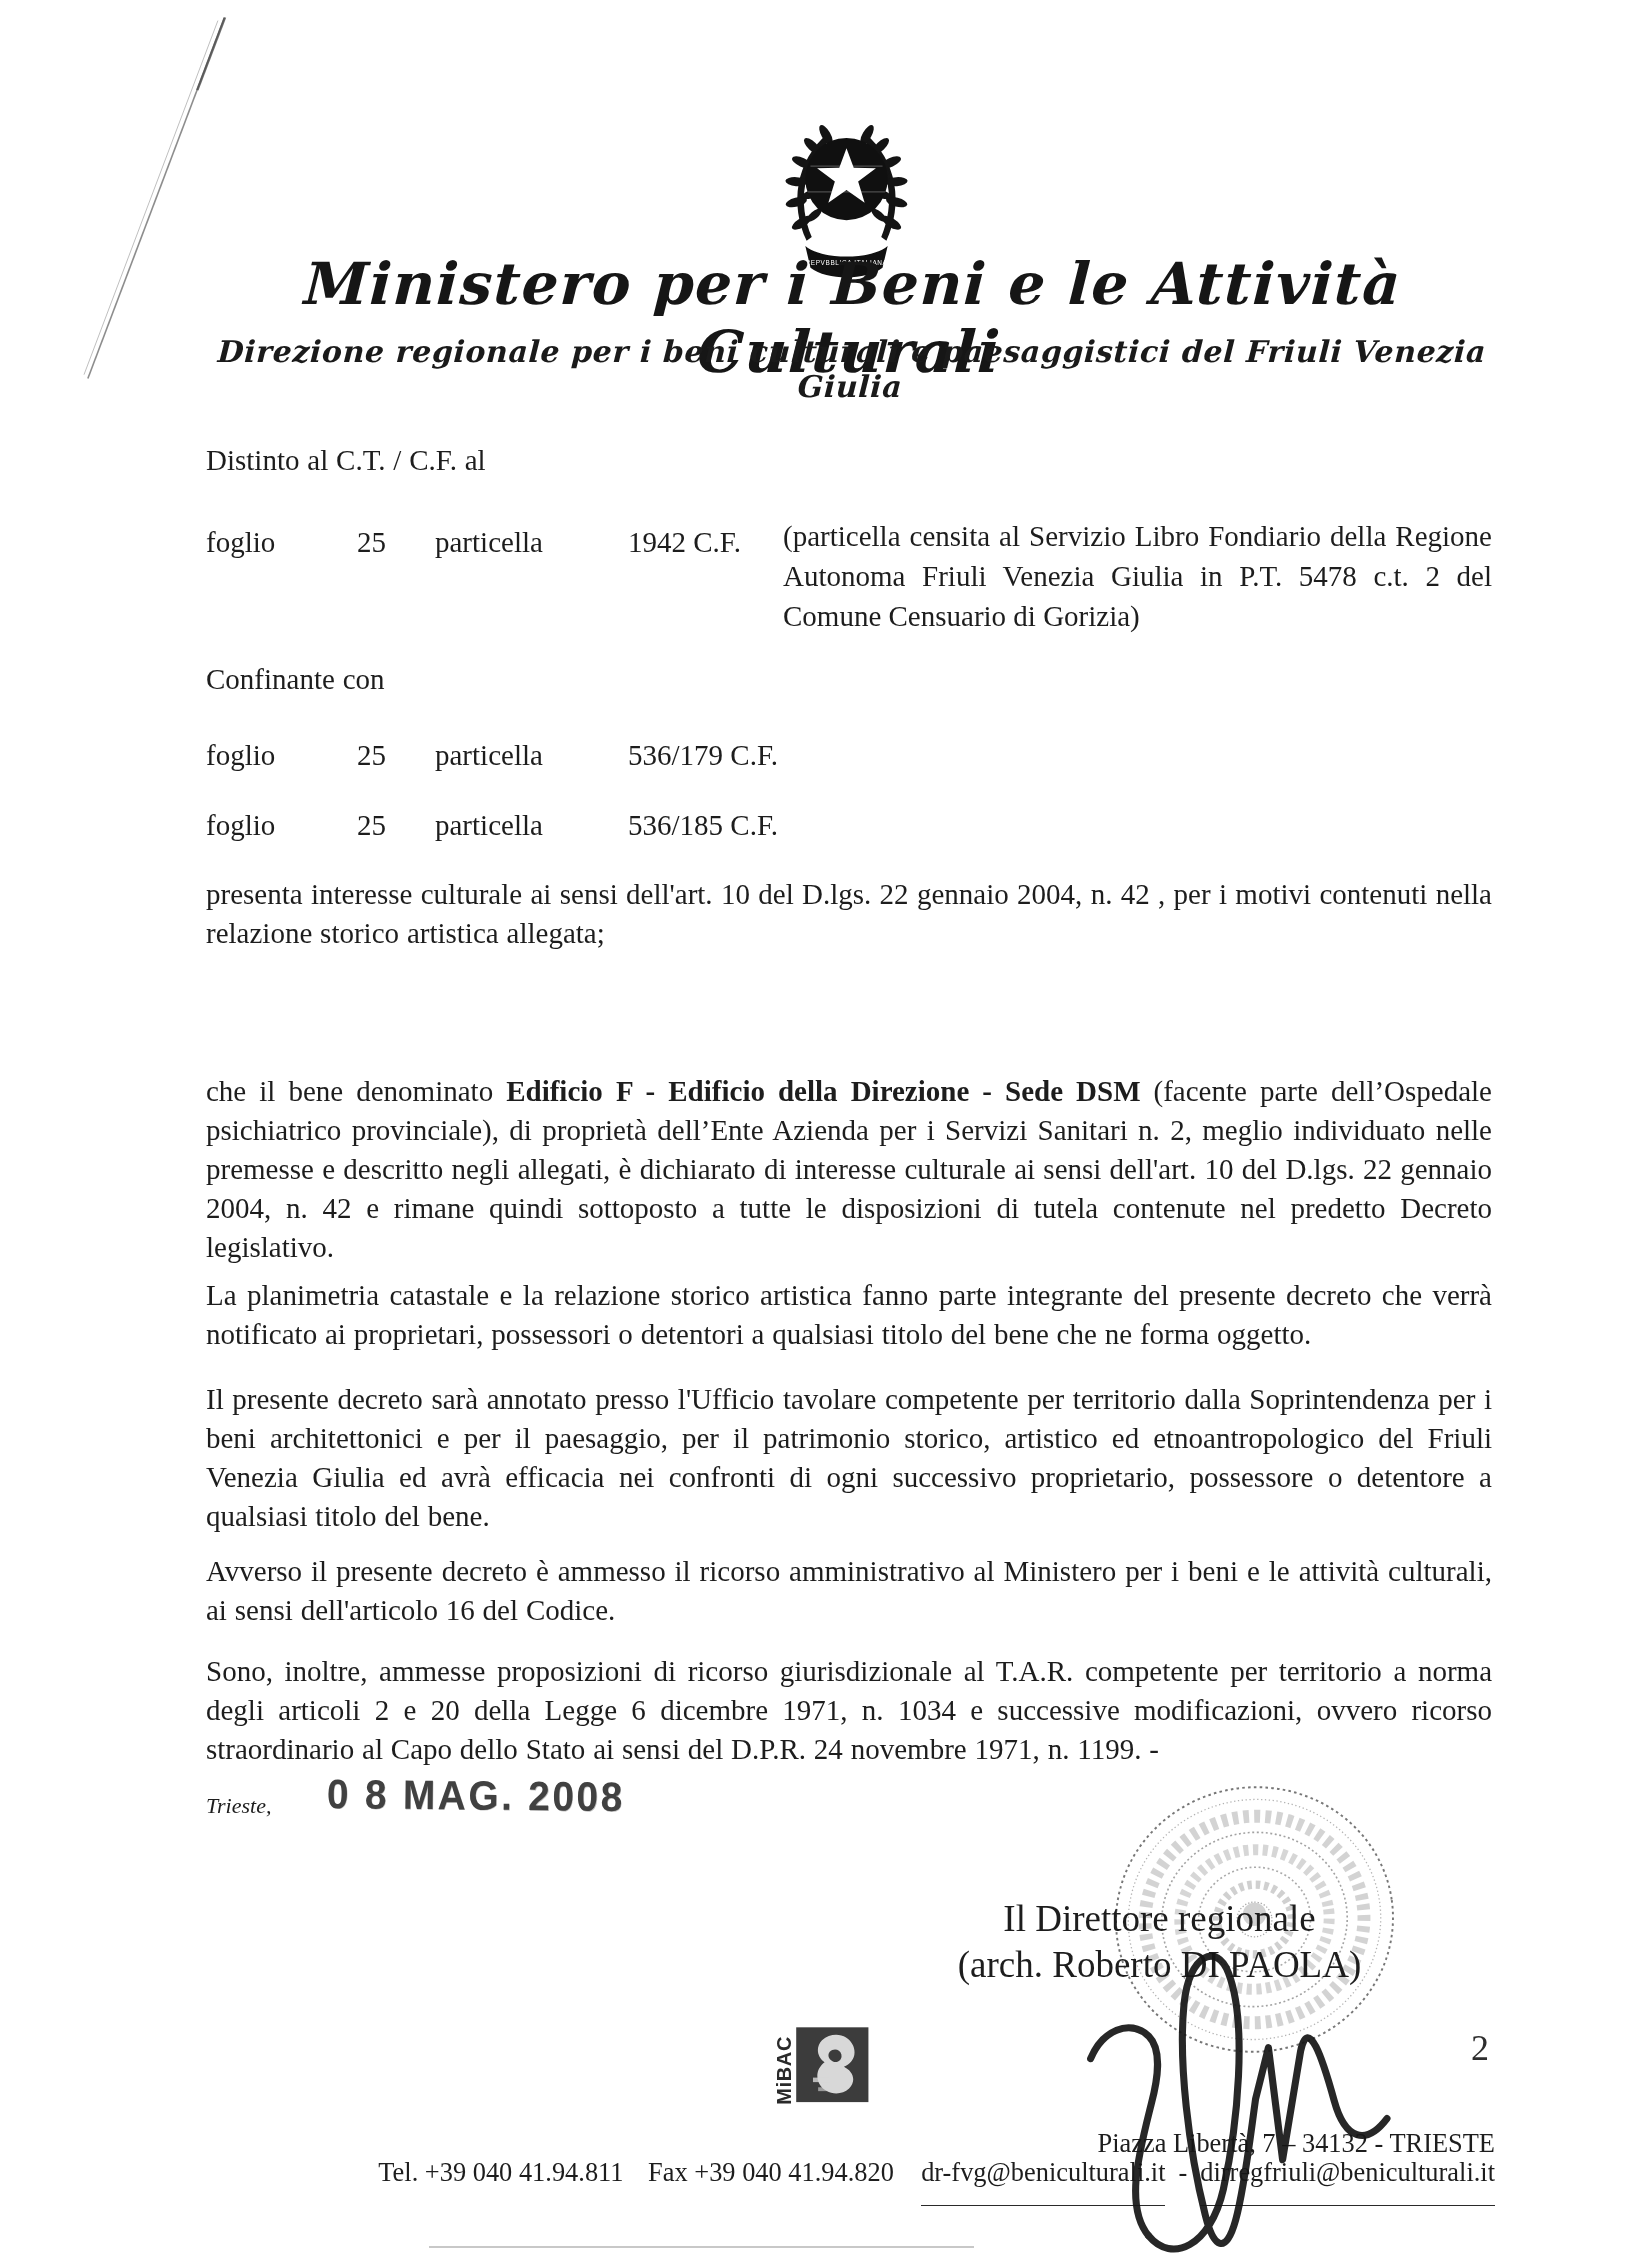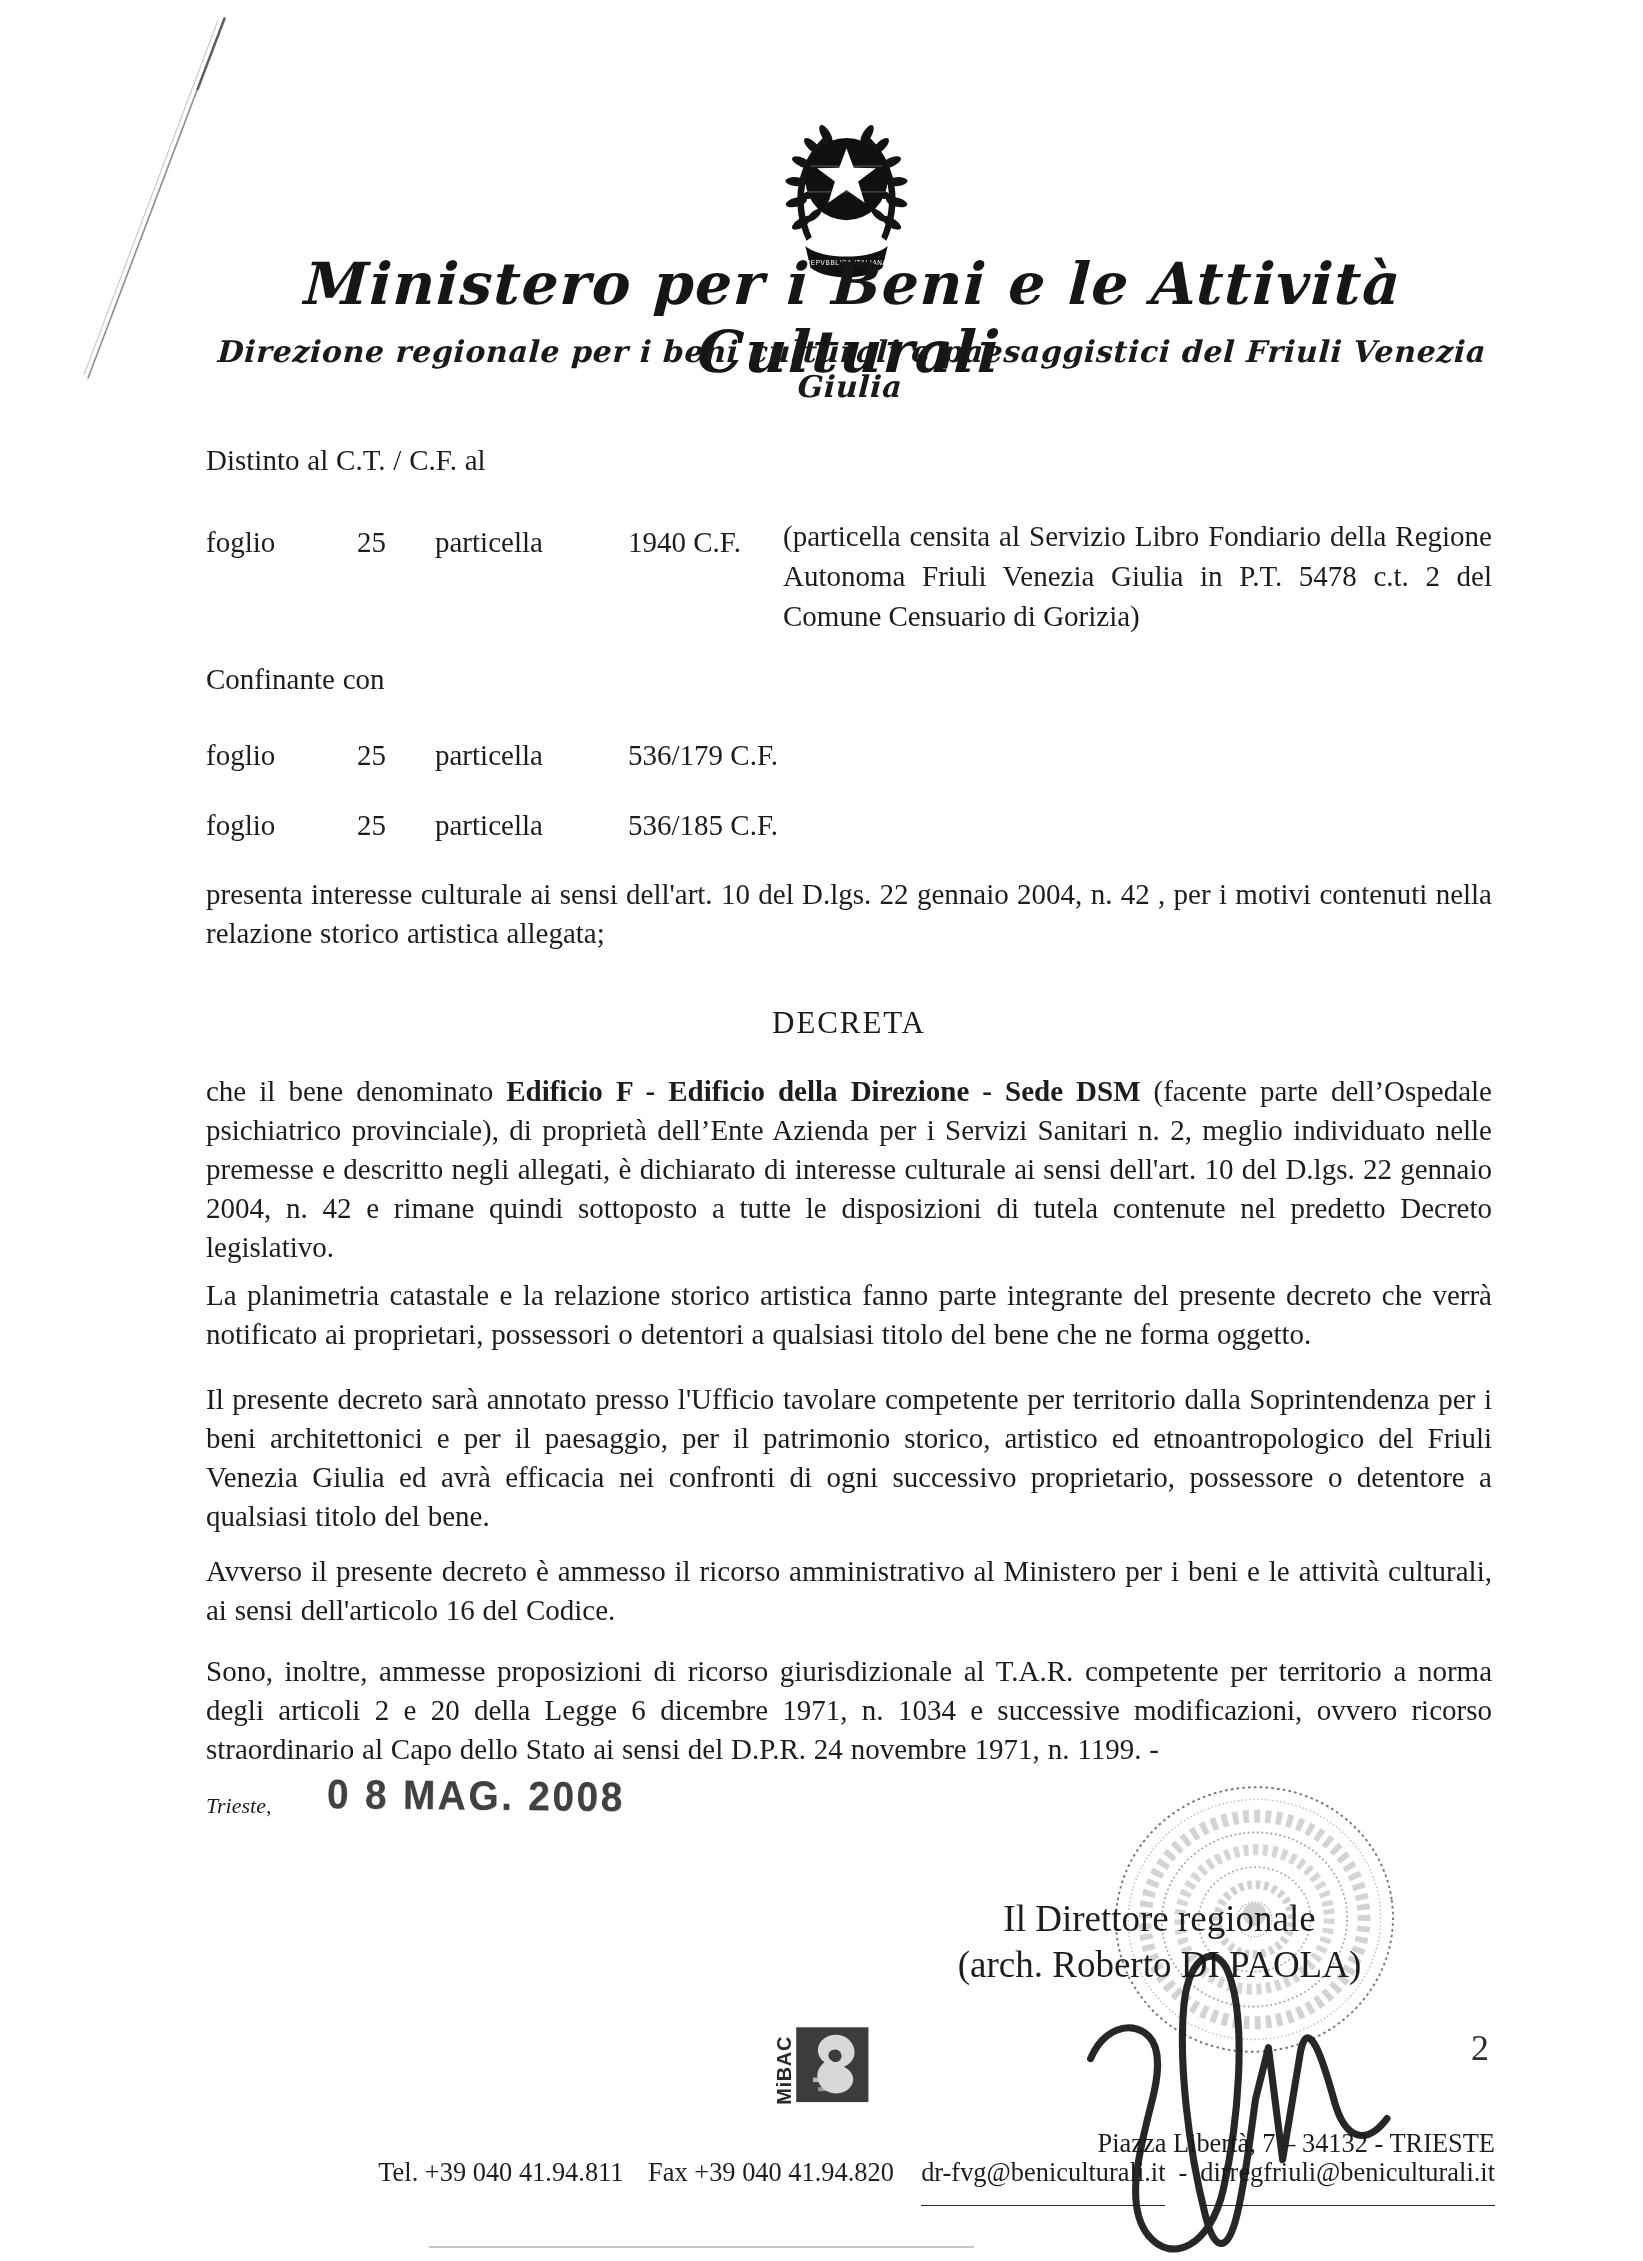--- a/index.html
+++ b/index.html
@@ -99,21 +99,21 @@
 
   <div class="ministry">Ministero per i Beni e le Attività Culturali</div>
   <div class="directorate">Direzione regionale per i beni culturali e paesaggistici del Friuli Venezia Giulia</div>
 
   <div class="blk" style="top:441px">Distinto al C.T. / C.F. al</div>
 
   <div class="row" style="top:516px">
     <span class="c c1">foglio</span>
     <span class="c c2">25</span>
     <span class="c c3">particella</span>
-    <span class="c c4">1940 C.F.</span>
+    <span class="c c4">1942 C.F.</span>
     <span class="c5">(particella censita al Servizio Libro Fondiario della Regione Autonoma Friuli Venezia Giulia in P.T. 5478 c.t. 2 del Comune Censuario di Gorizia)</span>
   </div>
 
   <div class="blk" style="top:660px">Confinante con</div>
 
   <div class="row" style="top:729px">
     <span class="c c1">foglio</span>
     <span class="c c2">25</span>
     <span class="c c3">particella</span>
     <span class="c c4">536/179 C.F.</span>
@@ -121,21 +121,20 @@
 
   <div class="row" style="top:799px">
     <span class="c c1">foglio</span>
     <span class="c c2">25</span>
     <span class="c c3">particella</span>
     <span class="c c4">536/185 C.F.</span>
   </div>
 
   <div class="blk just" style="top:875px">presenta interesse culturale ai sensi dell'art. 10 del D.lgs. 22 gennaio 2004, n. 42 , per i motivi contenuti nella relazione storico artistica allegata;</div>
 
-  <div class="decreta">DECRETA</div>
 
   <div class="blk just" style="top:1072px"><span>che il bene denominato </span><b>Edificio F - Edificio della Direzione - Sede DSM</b><span> (facente parte dell’Ospedale psichiatrico provinciale), di proprietà dell’Ente Azienda per i Servizi Sanitari n. 2, meglio individuato nelle premesse e descritto negli allegati, è dichiarato di interesse culturale ai sensi dell'art. 10 del D.lgs. 22 gennaio 2004, n. 42 e rimane quindi sottoposto a tutte le disposizioni di tutela contenute nel predetto Decreto legislativo.</span></div>
 
   <div class="blk just" style="top:1276px">La planimetria catastale e la relazione storico artistica fanno parte integrante del presente decreto che verrà notificato ai proprietari, possessori o detentori a qualsiasi titolo del bene che ne forma oggetto.</div>
 
   <div class="blk just" style="top:1380px">Il presente decreto sarà annotato presso l'Ufficio tavolare competente per territorio dalla Soprintendenza per i beni architettonici e per il paesaggio, per il patrimonio storico, artistico ed etnoantropologico del Friuli Venezia Giulia ed avrà efficacia nei confronti di ogni successivo proprietario, possessore o detentore a qualsiasi titolo del bene.</div>
 
   <div class="blk just" style="top:1552px">Avverso il presente decreto è ammesso il ricorso amministrativo al Ministero per i beni e le attività culturali, ai sensi dell'articolo 16 del Codice.</div>
 
   <div class="blk just" style="top:1652px">Sono, inoltre, ammesse proposizioni di ricorso giurisdizionale al T.A.R. competente per territorio a norma degli articoli 2 e 20 della Legge 6 dicembre 1971, n. 1034 e successive modificazioni, ovvero ricorso straordinario al Capo dello Stato ai sensi del D.P.R. 24 novembre 1971, n. 1199. -</div>

